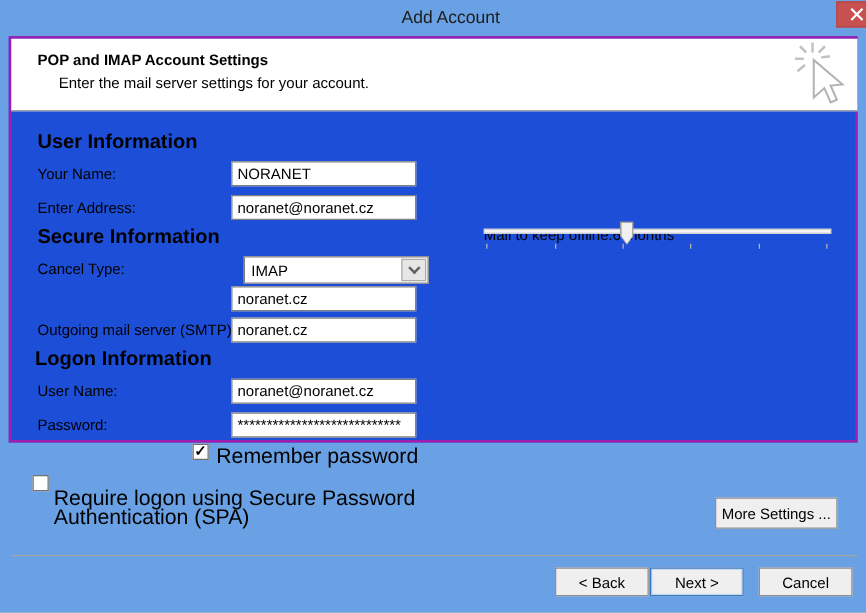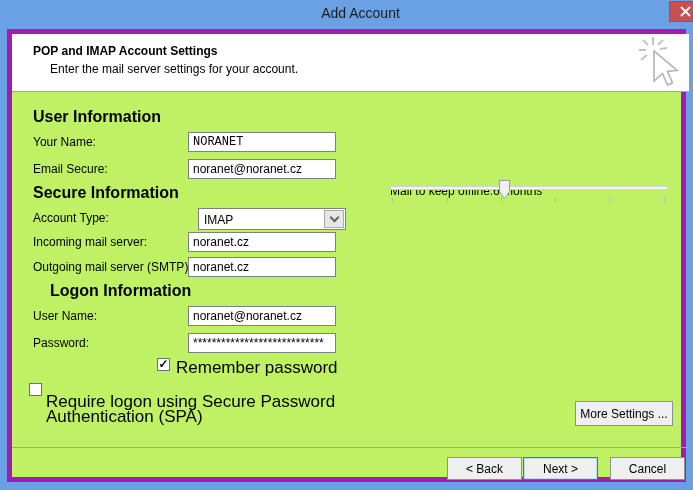--- a/index.html
+++ b/index.html
@@ -14,22 +14,22 @@
   .titlebar-text{
     position:absolute;left:0;top:5px;width:100%;text-align:center;
     font-size:14px;color:#1c1c1c;
   }
   .close-btn{
     position:absolute;top:1px;right:5px;width:33px;height:21px;
     background:#c75050;border:1px solid #b44545;
     display:flex;align-items:center;justify-content:center;cursor:pointer;
   }
   .content{
-    position:absolute;left:7px;top:29px;width:679px;height:453px;
-    background:#bef264;border:5px solid #a21caf;
+    position:absolute;left:7px;top:29px;width:679px;height:325px;
+    background:#1d4ed8;border:2px solid #a21caf;
   }
   .header-band{
     position:absolute;left:0;top:0;width:677px;height:58px;
     background:#ffffff;border-bottom:1px solid #a3a3a3;
   }
   .header-title{position:absolute;left:21px;top:10px;font-size:12px;font-weight:bold;}
   .header-subtitle{position:absolute;left:38px;top:28px;font-size:12px;}
   .cursor-art{position:absolute;right:6px;top:1px;}
 
   .section-heading{position:absolute;font-size:16px;font-weight:bold;}
@@ -129,42 +129,41 @@
           <line x1="30" y1="13" x2="23" y2="14"></line>
           <line x1="4" y1="25" x2="10" y2="20"></line>
         </g>
         <path d="M17,16 L17,46 L25.5,38.5 L30.5,50 L35.5,47.8 L30.5,36.4 L40,35.5 Z" fill="#ffffff" stroke="#b2b2b2" stroke-width="1.6"></path>
       </svg>
     </div>
 
     <div class="section-heading" style="left:21px;top:74px;">User Information</div>
 
     <div class="field-label" style="top:101px;">Your Name:</div>
-    <input class="text-input" style="top: 98px; font-family: Liberation Mono, monospace;" value="NORANET">
-
-    <div class="field-label" style="top:128px;">Email Secure:</div>
+    <input class="text-input" style="top: 98px;" value="NORANET">
+
+    <div class="field-label" style="top:128px;">Enter Address:</div>
     <input class="text-input" style="top: 125px;" value="noranet@noranet.cz">
 
     <div class="section-heading" style="left:21px;top:150px;">Secure Information</div>
 
-    <div class="field-label" style="top:177px;">Account Type:</div>
+    <div class="field-label" style="top:177px;">Cancel Type:</div>
     <div class="combo" style="top:174px;margin-left:10px;">
       <div class="combo-value">IMAP</div>
       <div class="combo-btn">
         <div class="chevron-down"></div>
       </div>
     </div>
 
-    <div class="field-label" style="top:201px;">Incoming mail server:</div>
     <input class="text-input" style="top: 198px;" value="noranet.cz">
 
     <div class="field-label" style="top:226px;">Outgoing mail server (SMTP):</div>
     <input class="text-input" style="top: 223px;" value="noranet.cz">
 
-    <div class="section-heading" style="left:38px;top:248px;">Logon Information</div>
+    <div class="section-heading" style="left:19px;top:248px;">Logon Information</div>
 
     <div class="field-label" style="top:275px;">User Name:</div>
     <input class="text-input" style="top: 272px;" value="noranet@noranet.cz">
 
     <div class="field-label" style="top:302px;">Password:</div>
     <input class="text-input" style="top: 299px;" value="****************************">
 
     <div class="checkbox" style="left:145px;top:324px;">
       <span>✓</span>
     </div>

